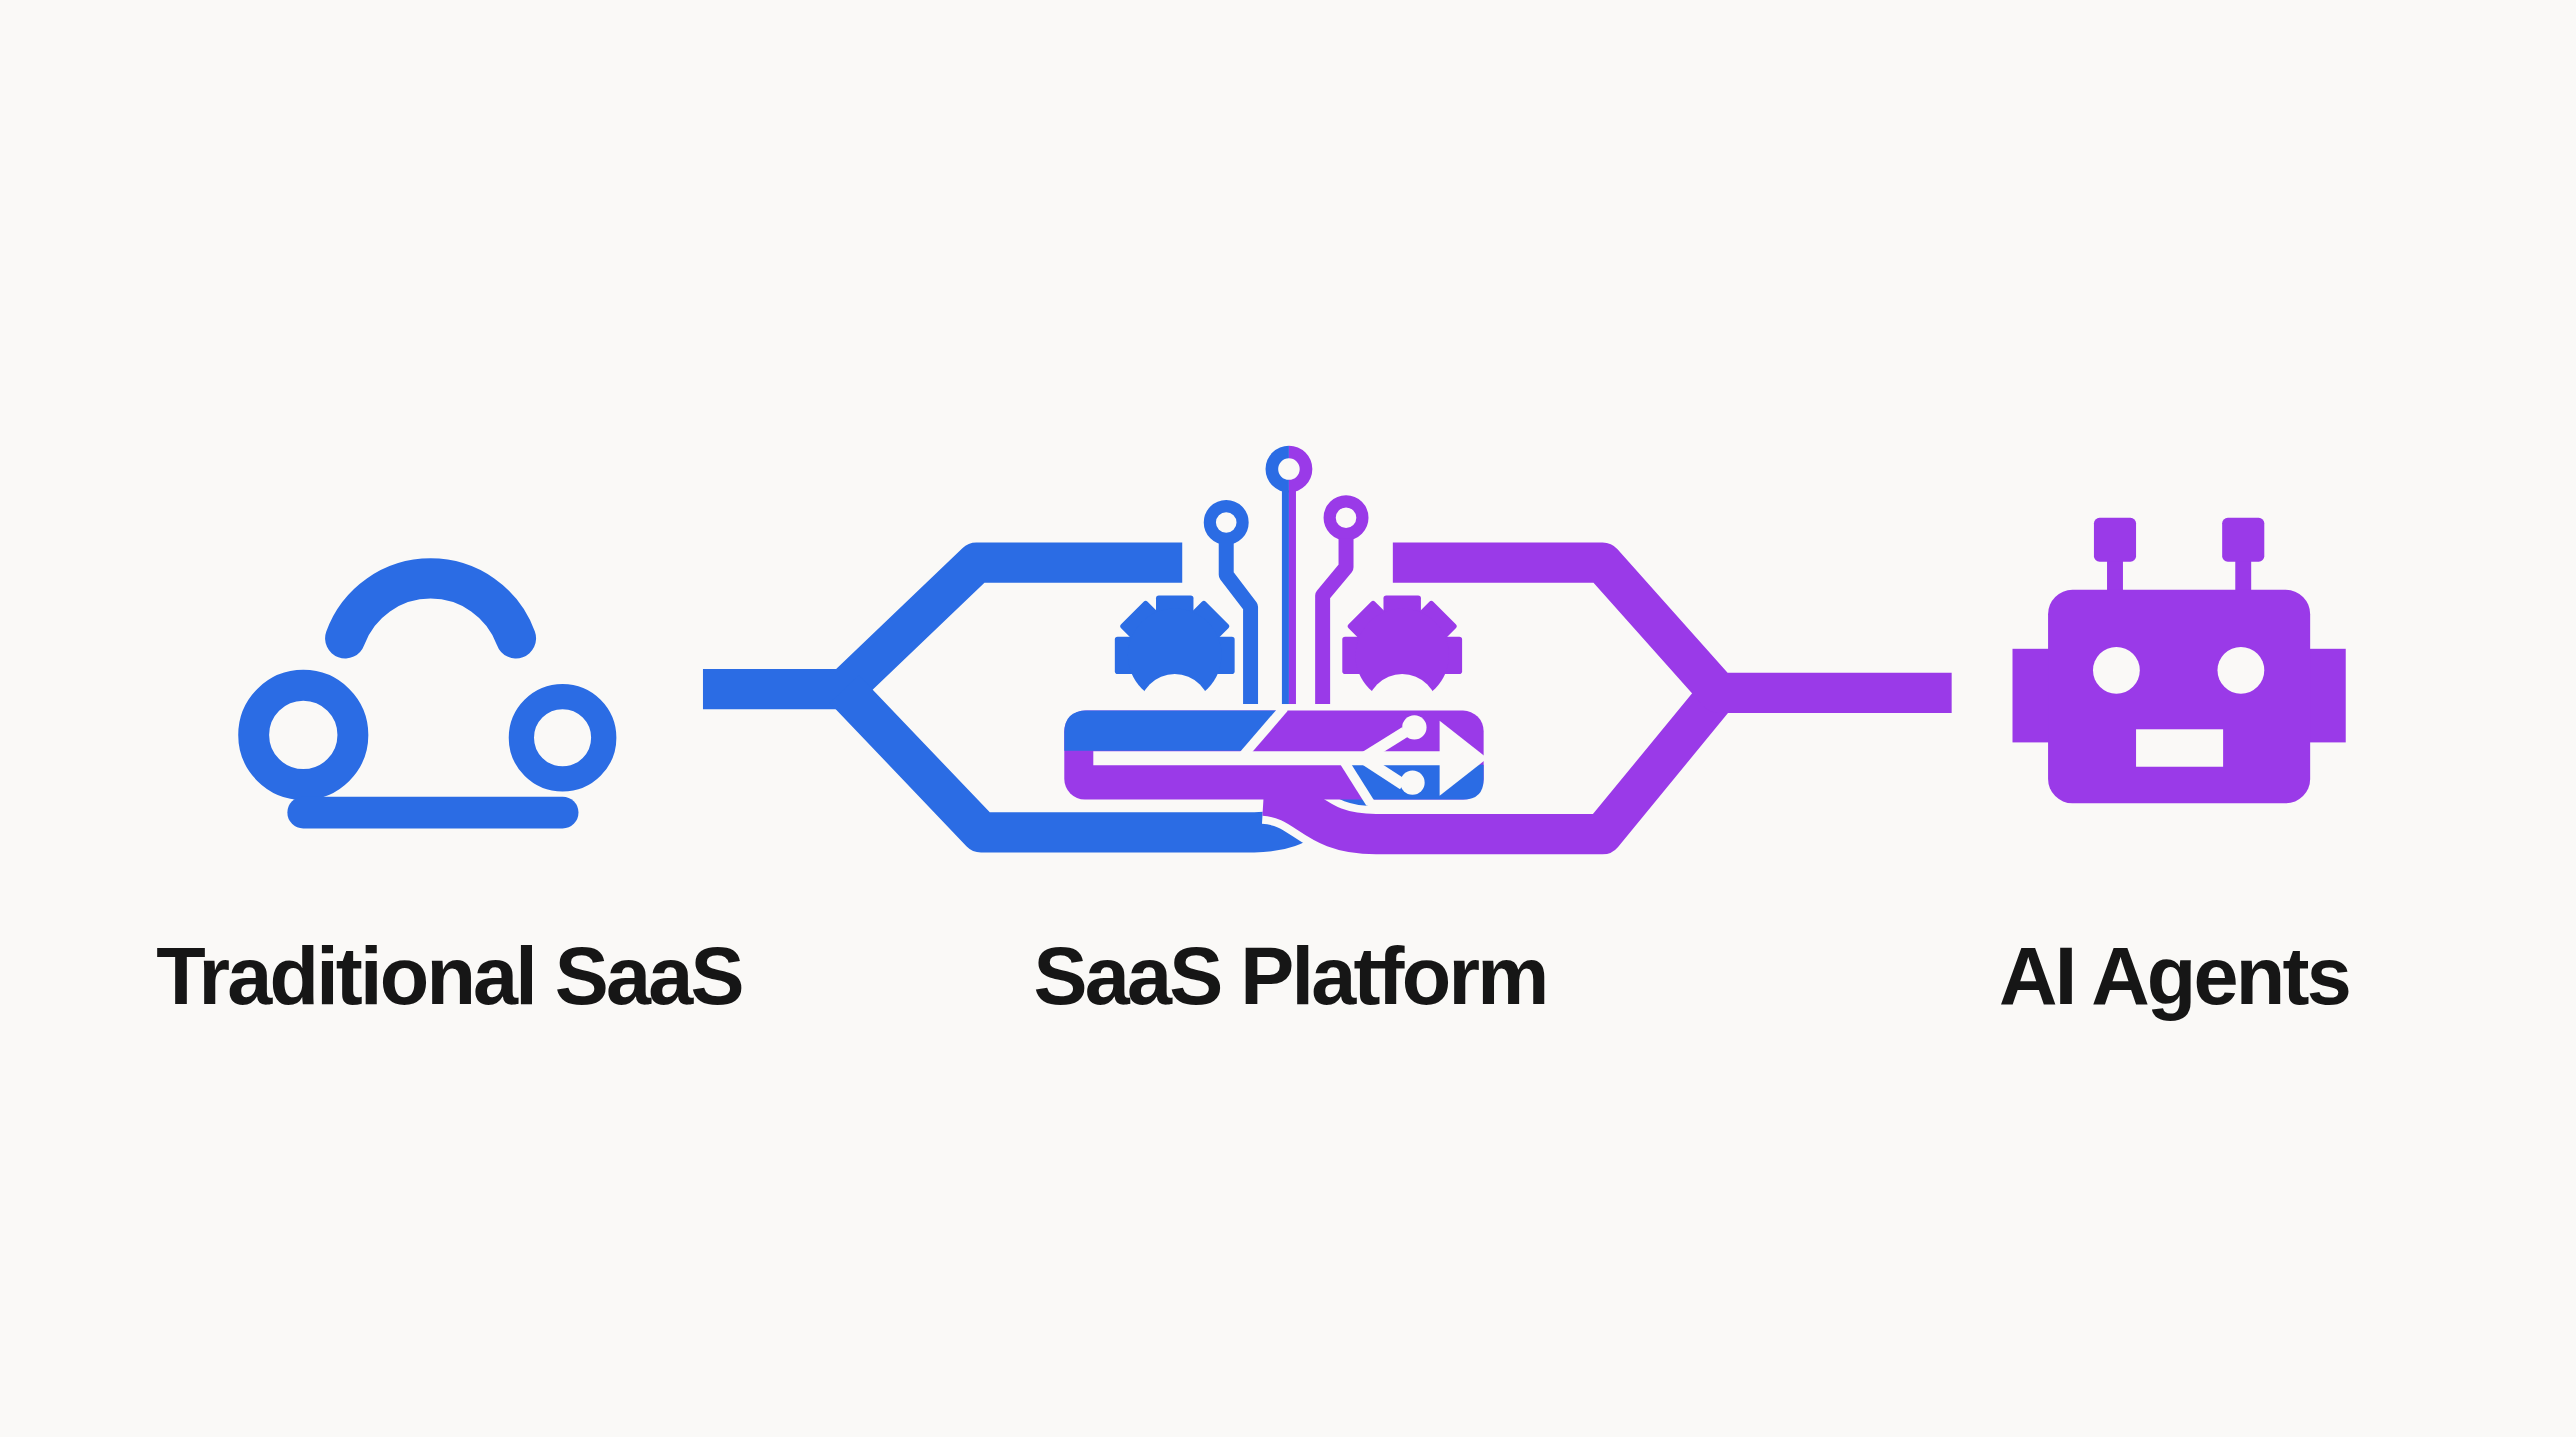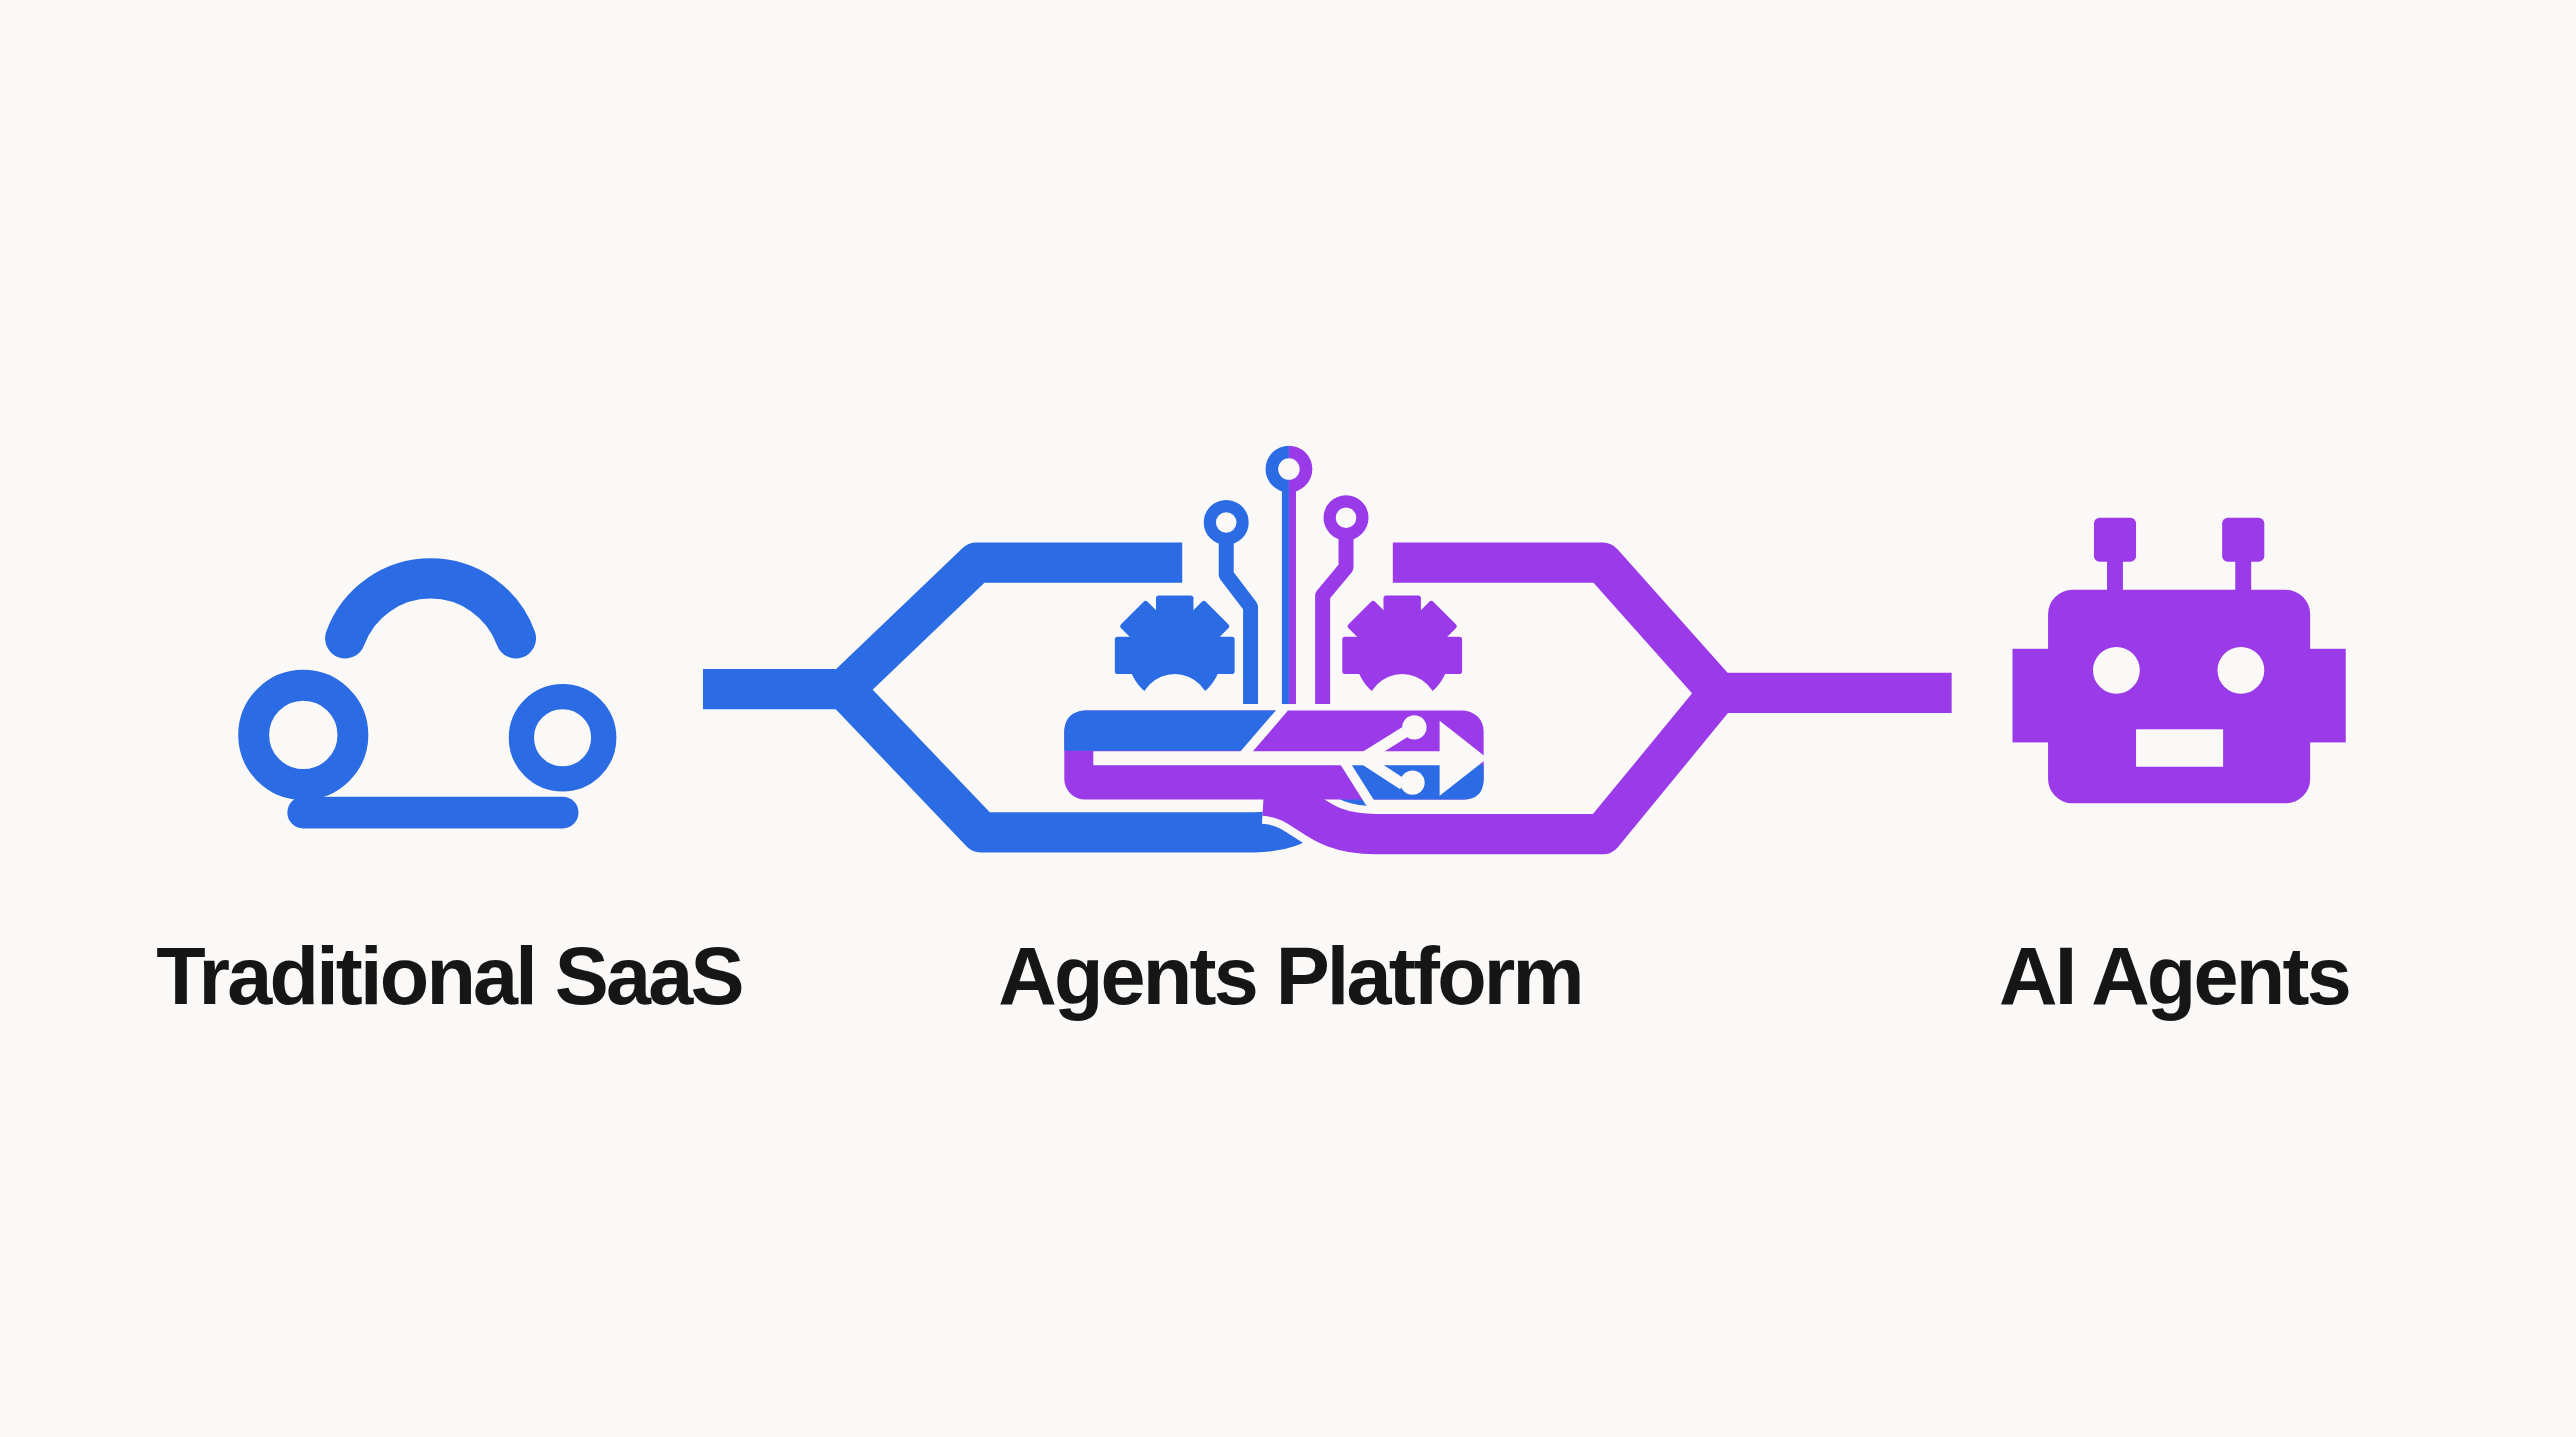--- a/index.html
+++ b/index.html
@@ -130,17 +130,17 @@
       <rect class="f-purple" x="2374" y="553" width="45" height="47" rx="6"></rect>
       <rect class="f-purple" x="2188" y="630" width="280" height="228" rx="26"></rect>
       <circle cx="2261" cy="716" r="25" fill="#faf9f7"></circle>
       <circle cx="2394" cy="716" r="25" fill="#faf9f7"></circle>
       <rect x="2282" y="779" width="93" height="40" fill="#faf9f7"></rect>
     </g>
   </svg>
 
   <div class="node-label" style="left: 449px; top: 929px;">Traditional SaaS</div>
 
-  <div class="node-label" style="left: 1290px; top: 929px;">Agents Platform</div>
+  <div class="node-label" style="left: 1290px; top: 929px;">SaaS Platform</div>
 
   <div class="node-label" style="left: 2174px; top: 929px;">AI Agents</div>
 </div>
 
 
 </body></html>

